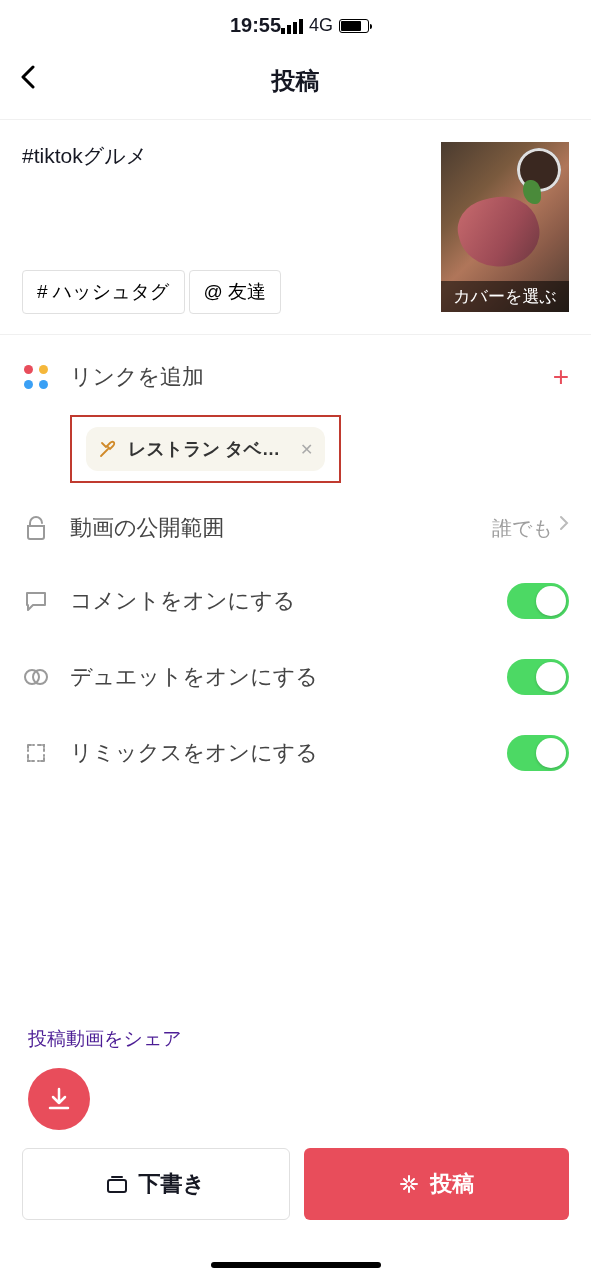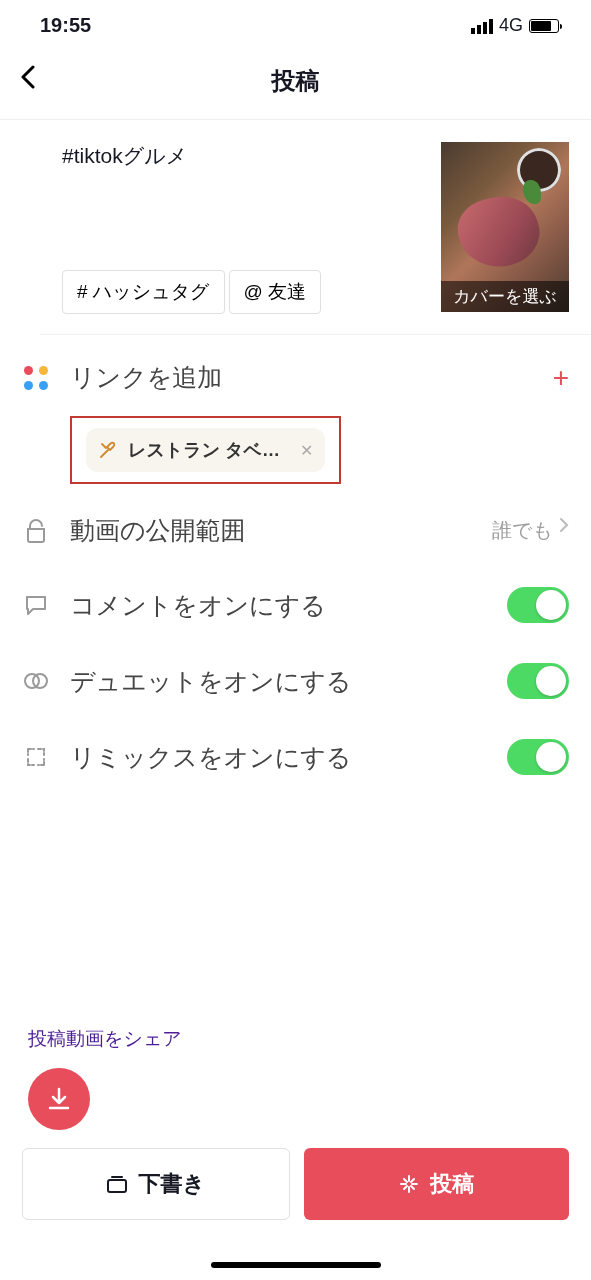--- a/index.html
+++ b/index.html
@@ -9,21 +9,21 @@
     width: 591px;
     height: 1280px;
     position: relative;
     overflow: hidden;
     color: #161823;
   }
 
   
   .status-bar {
     display: flex;
-    justify-content: space-between;
+    justify-content: center;
     align-items: center;
     padding: 14px 32px 10px 40px;
     font-size: 20px;
     font-weight: 600;
   }
   .status-right { display: flex; align-items: center; gap: 6px; }
   .signal-bars { display: inline-flex; align-items: flex-end; gap: 2px; height: 16px; }
   .signal-bars span { width: 4px; background: #000; display: inline-block; }
   .signal-bars span:nth-child(1){height:6px;}
   .signal-bars span:nth-child(2){height:9px;}
@@ -52,21 +52,20 @@
     position: absolute; left: 20px; top: 18px;
     font-size: 28px; line-height: 1;
   }
 
   
   .caption-area {
     display: flex;
     padding: 22px 22px 20px 22px;
     gap: 16px;
     border-bottom: 1px solid #f0f0f0;
-    margin-left: 40px;
   }
   .caption-left { flex: 1; display:flex; flex-direction:column; justify-content:space-between; }
   .caption-text { font-size: 21px; }
   .caption-buttons { display:flex; gap: 4px; margin-top: 100px; }
   .caption-btn {
     border: 1px solid #e0e0e0; border-radius: 4px;
     padding: 8px 14px; font-size: 19px; background:#fff;
   }
   .thumb {
     width: 128px; height: 170px; border-radius: 0; position: relative;
@@ -95,21 +94,21 @@
   }
 
   
   .settings { padding-top: 6px; }
   .row {
     display: flex; align-items: center;
     padding: 20px 22px 20px 22px;
     gap: 20px;
   }
   .row-icon { width: 28px; display:flex; justify-content:center; color:#8a8a8a; }
-  .row-label { flex:1; font-size: 25px; color:#444; }
+  .row-label { flex:1; font-size: 22px; color:#444; }
   .row-value { font-size: 20px; color:#9e9e9e; display:flex; align-items:flex-start; gap:6px; }
   .chevron { color:#bbb; }
   .plus { color:#e84d5b; font-size:28px; font-weight:300; }
 
   .link-dots {
     width:24px; height:24px; position:relative;
   }
   .link-dots span { position:absolute; width:9px; height:9px; border-radius:50%; }
   .link-dots span:nth-child(1){background:#e84d5b; left:0; top:0;}
   .link-dots span:nth-child(2){background:#f5b73a; right:0; top:0;}

